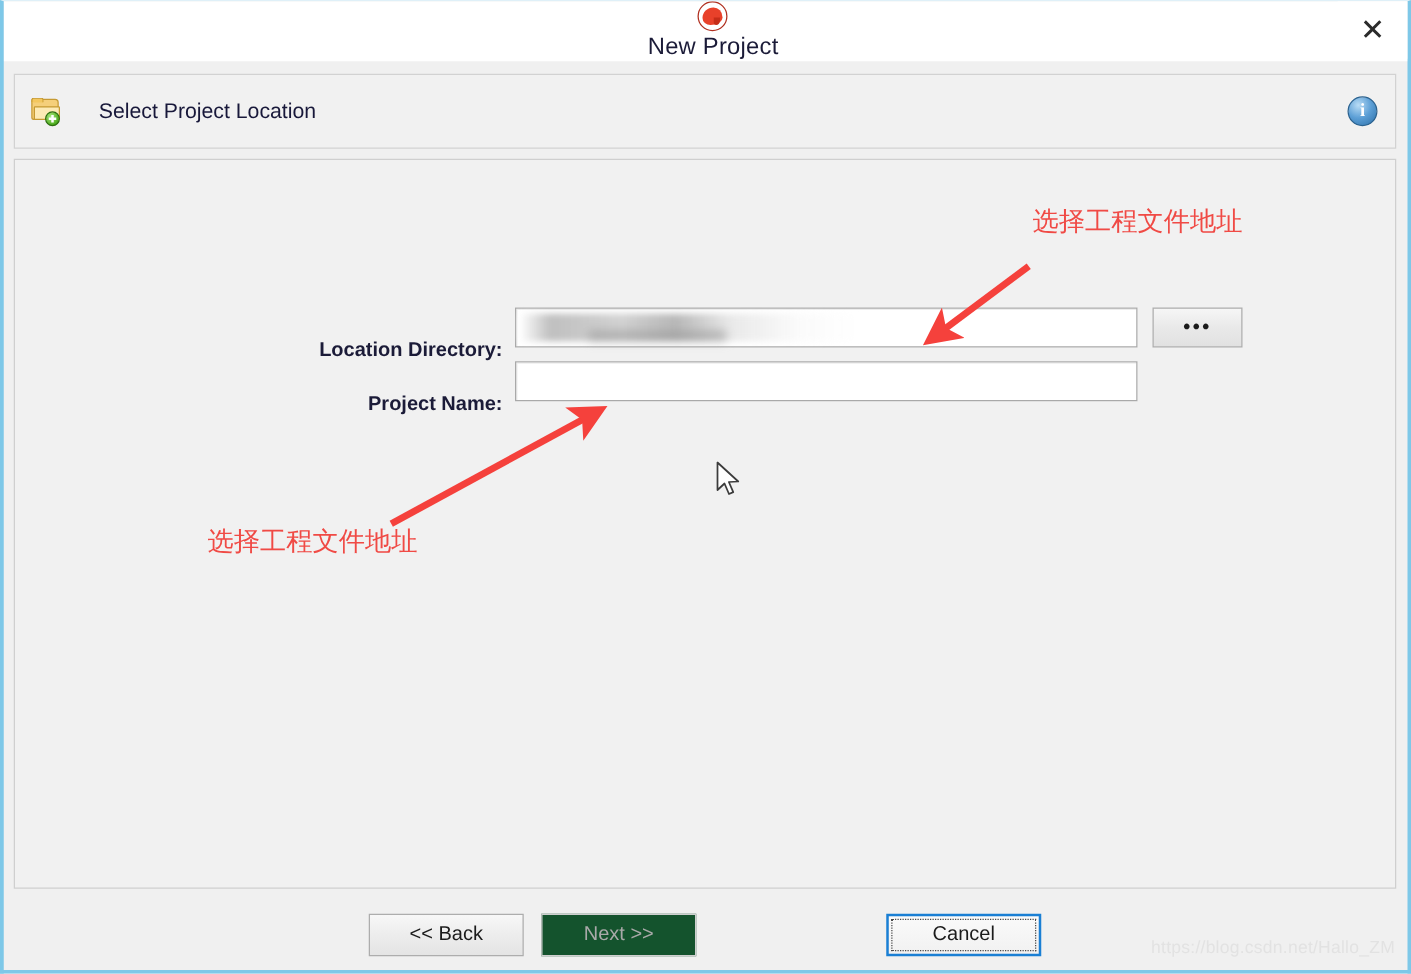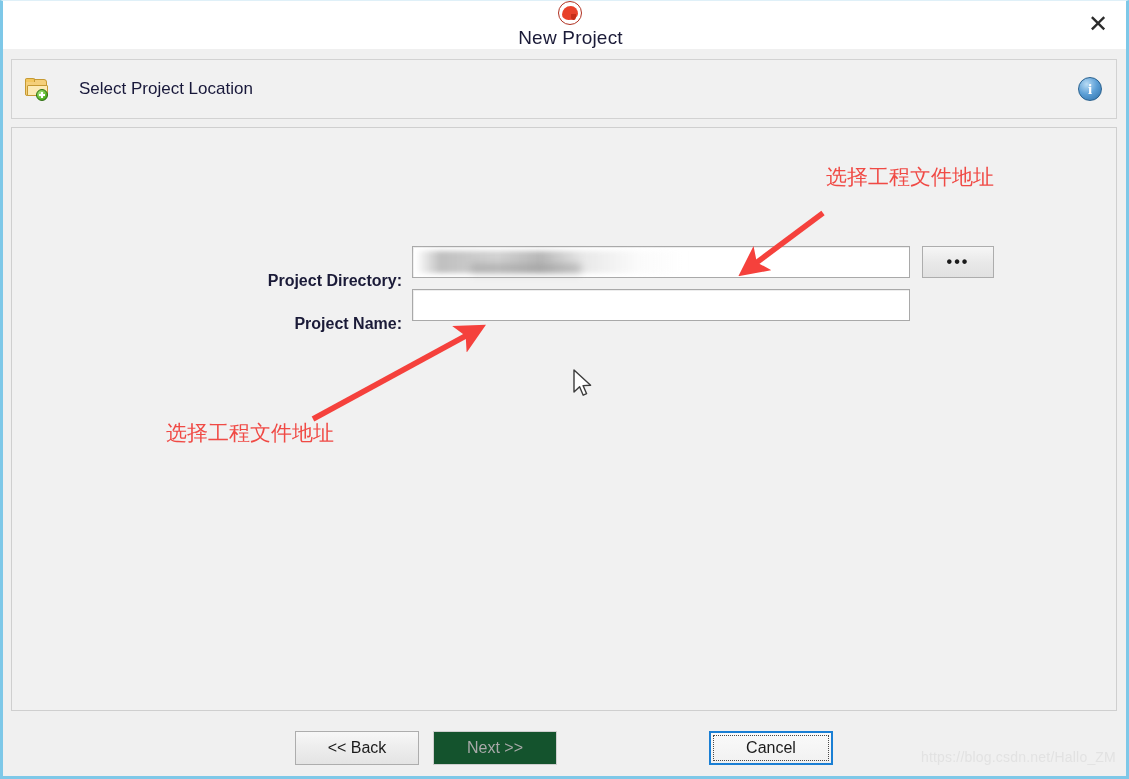--- a/index.html
+++ b/index.html
@@ -361,21 +361,21 @@
     <div class="header-title">Select Project Location</div>
     <div class="info-icon">
       <span>i</span>
     </div>
   </div>
 
   <div class="content-panel">
     <div class="form">
 
       <div class="form-row row-dir">
-        <div class="field-label">Project Directory:</div>
+        <div class="field-label">Location Directory:</div>
         <div class="text-input">
           <div class="redacted"></div>
         </div>
         <div class="browse-btn">
           <span>•••</span>
         </div>
       </div>
 
       <div class="form-row row-name">
         <div class="field-label">Project Name:</div>

